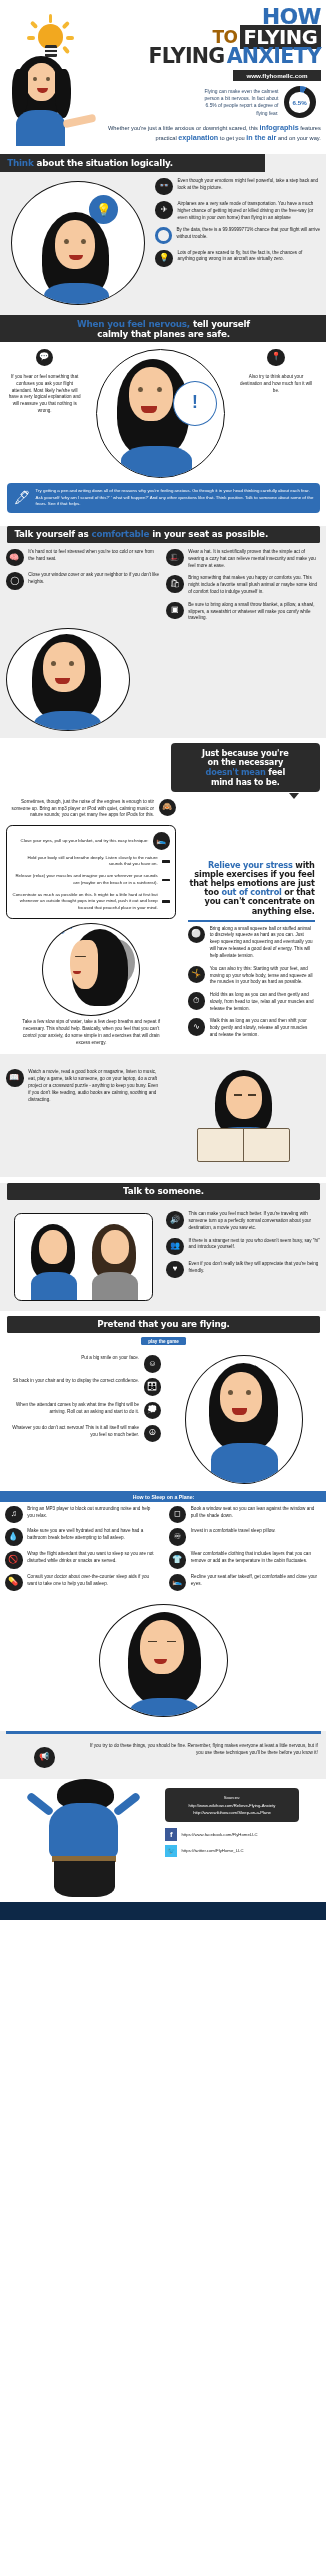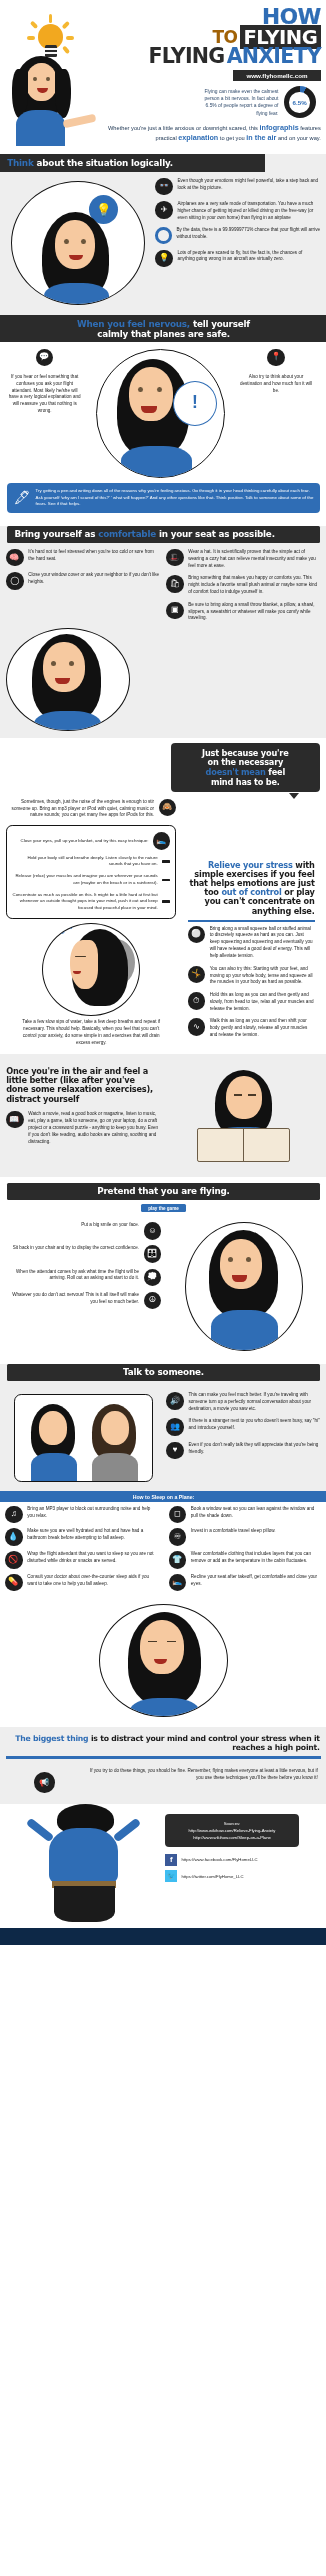--- a/index.html
+++ b/index.html
@@ -332,21 +332,21 @@
     </div>
 
     <div class="pen-box">
       <div class="pen-ic">🖋</div>
       <div class="ptxt">Try getting a pen and writing down all of the reasons why you're feeling anxious. Go through it in your head thinking carefully about each fear. Ask yourself 'why am I scared of this?' ' what will happen?' And any other questions like that. Think positive. Talk to someone about some of the fears. See if that helps.</div>
     </div>
   </div>
 
   <div class="section">
     <div class="banner" style="margin:0 7.2px;border-radius:1.5px;">
-      <span>Bring yourself as </span><span class="hl">comfortable</span><span> in your seat as possible.</span>
+      <span>Talk yourself as </span><span class="hl">comfortable</span><span> in your seat as possible.</span>
     </div>
 
     <div class="cols">
       <div class="col">
         <div class="item">
           <div class="ic">🧠</div>
           <div class="itxt">It's hard not to feel stressed when you're too cold or sore from the hard seat.</div>
         </div>
         <div class="item">
           <div class="ic">◯</div>
@@ -425,21 +425,21 @@
           <div class="g-mouth" style="left:30px;top:47px;width:8.2px;height:3.1px;"></div>
           <div class="thought" style="left:14.4px;top:3.1px;width:7.2px;height:7.2px;background:transparent;border:1px solid #2f6db5;"></div>
           <div class="thought" style="left:25px;top:0px;width:5.2px;height:5.2px;background:transparent;border:1px solid #2f6db5;"></div>
         </div>
 
         <div class="itxt" style="text-align:center;padding:0 10.3px;">Take a few slow sips of water, take a few deep breaths and repeat if necessary. This should help. Basically, when you feel that you can't control your anxiety, do some simple in and exercises that will drain excess energy.</div>
       </div>
 
       <div class="col">
         <div class="bigtext" style="padding-top:62px;">
-          <span class="hl">Relieve your stress</span><span> with simple exercises if you feel that helps emotions are just too </span><span class="hl">out of control</span><span> or play you can't concentrate on anything else.</span>
+          <span class="hl">Relieve your stress</span><span> with simple exercises if you feel that helps emotions are just too </span><span class="hl">out of control</span><span> or that you can't concentrate on anything else.</span>
         </div>
         <div class="rule"></div>
         <div style="padding:0 6.2px;">
           <div class="item">
             <div class="ic">⚪</div>
             <div class="itxt">Bring along a small squeeze ball or stuffed animal to discretely squeeze as hard as you can. Just keep squeezing and squeezing and eventually you will have released a good deal of energy. This will help alleviate tension.</div>
           </div>
           <div class="item">
             <div class="ic">🤸</div>
             <div class="itxt">You can also try this: Starting with your feet, and moving up your whole body, tense and squeeze all the muscles in your body as hard as possible.</div>
@@ -453,72 +453,34 @@
             <div class="itxt">Walk this as long as you can and then shift your body gently and slowly, release all your muscles and release the tension.</div>
           </div>
         </div>
       </div>
     </div>
   </div>
 
   <div class="section">
     <div class="cols" style="align-items:flex-start;padding-top:8.2px;">
       <div class="col" style="flex:0 0 155px;">
-        <div class="bigtext" style="text-align:left;padding-left:0;">Once you're in the air and feel a little better (like after you've done some relaxation exercises), distract yourself</div>
         <div class="item" style="margin-top:7.2px;">
           <div class="ic">📖</div>
           <div class="itxt">Watch a movie, read a good book or magazine, listen to music, eat, play a game, talk to someone, go on your laptop, do a craft project or a crossword puzzle - anything to keep you busy. Even if you don't like reading, audio books are calming, soothing and distracting.</div>
         </div>
       </div>
       <div class="col">
         <div style="position:relative;width:129px;height:98px;margin:5.2px auto;">
           <div class="g-hair" style="left:36px;top:3.1px;width:57px;height:67px;border-radius:50% 50% 40% 40%;"></div>
           <div class="g-face" style="left:47px;top:9.3px;width:36px;height:43px;"></div>
           <div style="position:absolute;left:55px;top:27px;width:8.2px;height:1.5px;background:#4a3a28;"></div>
           <div style="position:absolute;left:69px;top:27px;width:8.2px;height:1.5px;background:#4a3a28;"></div>
           <div class="g-body" style="left:34px;top:60px;width:62px;height:26px;"></div>
           <div class="book" style="left:17.5px;top:61px;width:93px;height:34px;border-radius:2.1px;"></div>
           <div style="position:absolute;left:64px;top:61px;width:1px;height:34px;background:#6b5b45;"></div>
-        </div>
-      </div>
-    </div>
-  </div>
-
-  <div class="section white">
-    <div class="banner" style="margin:5.2px 7.2px;border-radius:1.5px;text-align:center;">Pretend that you are flying.</div>
-    <div style="text-align:center;margin:-2.1px 0 4.1px 0;">
-      <span style="background:#2f6db5;color:#fff;font-size:4.6px;font-weight:700;padding:1.5px 7.2px;border-radius:1.5px;">play the game</span>
-    </div>
-    <div class="cols" style="align-items:flex-start;">
-      <div class="col" style="flex:0 0 155px;">
-        <div class="item rev">
-          <div class="ic">☺</div>
-          <div class="itxt" style="text-align:right;">Put a big smile on your face.</div>
-        </div>
-        <div class="item rev">
-          <div class="ic">👪</div>
-          <div class="itxt" style="text-align:right;">Sit back in your chair and try to display the correct confidence.</div>
-        </div>
-        <div class="item rev">
-          <div class="ic">💭</div>
-          <div class="itxt" style="text-align:right;">When the attendant comes by ask what time the flight will be arriving. Roll out an asking and start to do it.</div>
-        </div>
-        <div class="item rev">
-          <div class="ic">☮</div>
-          <div class="itxt" style="text-align:right;">Whatever you do don't act nervous! This is it all itself will make you feel so much better.</div>
-        </div>
-      </div>
-      <div class="col">
-        <div class="figure-circle" style="width:118px;height:129px;margin:0 auto;">
-          <div class="g-hair" style="left:23px;top:7.2px;width:69px;height:88px;border-radius:50% 50% 40% 40%;"></div>
-          <div class="g-face" style="left:34px;top:15.5px;width:42px;height:50px;"></div>
-          <div class="g-eye" style="left:42px;top:34px;width:5.2px;height:5.2px;"></div>
-          <div class="g-eye" style="left:60px;top:34px;width:5.2px;height:5.2px;"></div>
-          <div class="g-mouth" style="left:46px;top:52px;width:15.5px;height:6.7px;"></div>
-          <div class="g-body" style="left:25px;top:87px;width:67px;height:41px;"></div>
         </div>
       </div>
     </div>
   </div>
 
   <div class="section">
     <div class="banner" style="margin:5.2px 7.2px;border-radius:1.5px;text-align:center;">Talk to someone.</div>
     <div class="cols" style="align-items:flex-start;">
       <div class="col" style="flex:0 0 155px;">
         <div class="figure-circle" style="width:139px;height:88px;border-radius:7.2px;margin:2.1px auto;">
@@ -541,20 +503,57 @@
         </div>
         <div class="item">
           <div class="ic">♥</div>
           <div class="itxt">Even if you don't really talk they will appreciate that you're being friendly.</div>
         </div>
       </div>
     </div>
   </div>
 
   <div class="section white">
+    <div class="banner" style="margin:5.2px 7.2px;border-radius:1.5px;text-align:center;">Pretend that you are flying.</div>
+    <div style="text-align:center;margin:-2.1px 0 4.1px 0;">
+      <span style="background:#2f6db5;color:#fff;font-size:4.6px;font-weight:700;padding:1.5px 7.2px;border-radius:1.5px;">play the game</span>
+    </div>
+    <div class="cols" style="align-items:flex-start;">
+      <div class="col" style="flex:0 0 155px;">
+        <div class="item rev">
+          <div class="ic">☺</div>
+          <div class="itxt" style="text-align:right;">Put a big smile on your face.</div>
+        </div>
+        <div class="item rev">
+          <div class="ic">👪</div>
+          <div class="itxt" style="text-align:right;">Sit back in your chair and try to display the correct confidence.</div>
+        </div>
+        <div class="item rev">
+          <div class="ic">💭</div>
+          <div class="itxt" style="text-align:right;">When the attendant comes by ask what time the flight will be arriving. Roll out an asking and start to do it.</div>
+        </div>
+        <div class="item rev">
+          <div class="ic">☮</div>
+          <div class="itxt" style="text-align:right;">Whatever you do don't act nervous! This is it all itself will make you feel so much better.</div>
+        </div>
+      </div>
+      <div class="col">
+        <div class="figure-circle" style="width:118px;height:129px;margin:0 auto;">
+          <div class="g-hair" style="left:23px;top:7.2px;width:69px;height:88px;border-radius:50% 50% 40% 40%;"></div>
+          <div class="g-face" style="left:34px;top:15.5px;width:42px;height:50px;"></div>
+          <div class="g-eye" style="left:42px;top:34px;width:5.2px;height:5.2px;"></div>
+          <div class="g-eye" style="left:60px;top:34px;width:5.2px;height:5.2px;"></div>
+          <div class="g-mouth" style="left:46px;top:52px;width:15.5px;height:6.7px;"></div>
+          <div class="g-body" style="left:25px;top:87px;width:67px;height:41px;"></div>
+        </div>
+      </div>
+    </div>
+  </div>
+
+  <div class="section white">
     <div class="tbl-sub">How to Sleep on a Plane:</div>
     <div class="tbl">
       <div class="tcol">
         <div class="item">
           <div class="ic">♫</div>
           <div class="itxt">Bring an MP3 player to block out surrounding noise and help you relax.</div>
         </div>
         <div class="item">
           <div class="ic">💧</div>
           <div class="itxt">Make sure you are well hydrated and hot and have had a bathroom break before attempting to fall asleep.</div>
@@ -594,23 +593,20 @@
         <div class="g-face" style="left:40px;top:15.5px;width:44px;height:54px;"></div>
         <div style="position:absolute;left:48px;top:36px;width:9.3px;height:1.5px;background:#4a3a28;"></div>
         <div style="position:absolute;left:67px;top:36px;width:9.3px;height:1.5px;background:#4a3a28;"></div>
         <div class="g-mouth" style="left:54px;top:54px;width:13.4px;height:5.2px;"></div>
         <div class="g-body" style="left:30px;top:93px;width:69px;height:31px;"></div>
       </div>
     </div>
   </div>
 
   <div class="section">
-    <div class="bigtext" style="font-size:7.7px;padding:8.2px 7.2px 0 7.2px;">
-      <span class="hl">The biggest thing</span><span> is to distract your mind and control your stress when it reaches a high point.</span>
-    </div>
     <div class="rule"></div>
     <div class="cols" style="align-items:flex-start;">
       <div class="col" style="flex:0 0 77px;">
         <div class="ic" style="width:20.6px;height:20.6px;flex:0 0 20.6px;margin:4.1px auto;">📢</div>
       </div>
       <div class="col">
         <div class="itxt" style="text-align:right;padding-right:3.1px;">If you try to do these things, you should be fine. Remember, flying makes everyone at least a little nervous, but if you use these techniques you'll be there before you know it!</div>
       </div>
     </div>
   </div>

